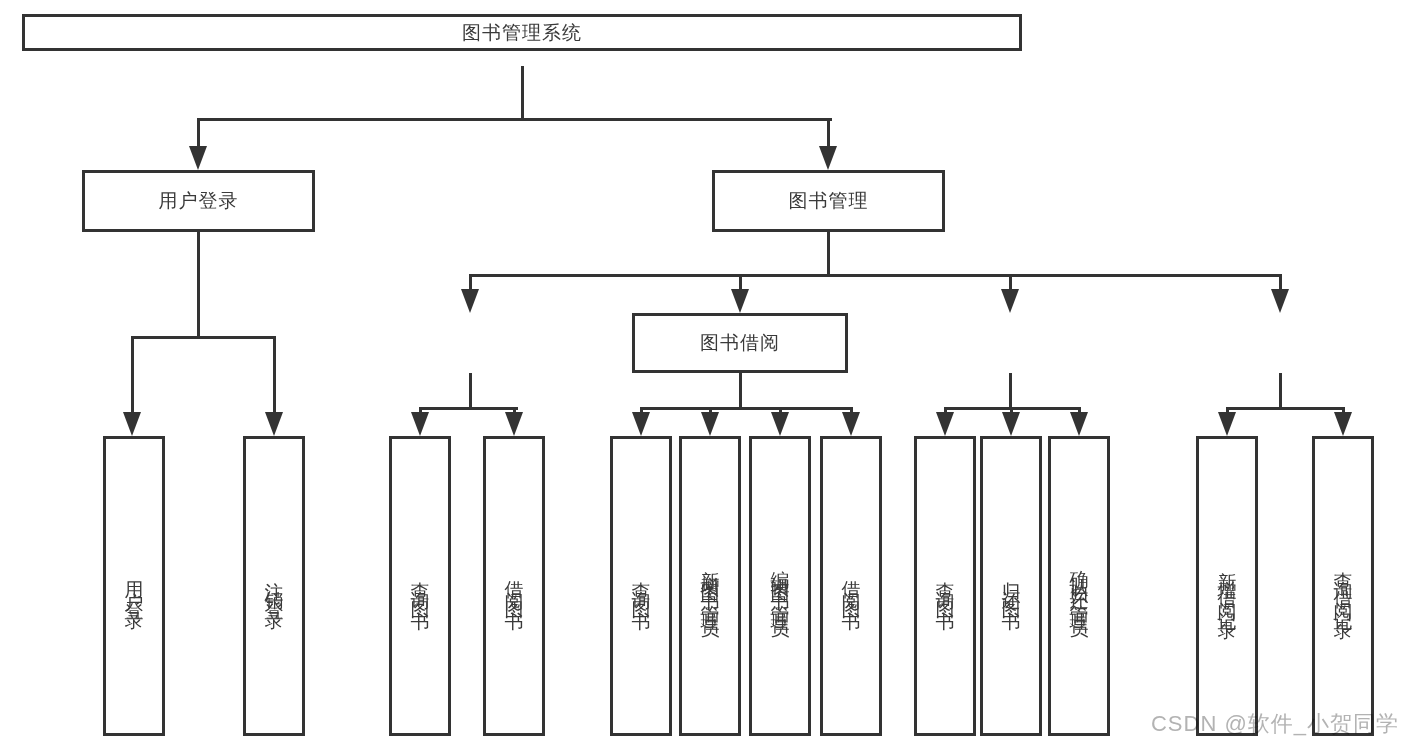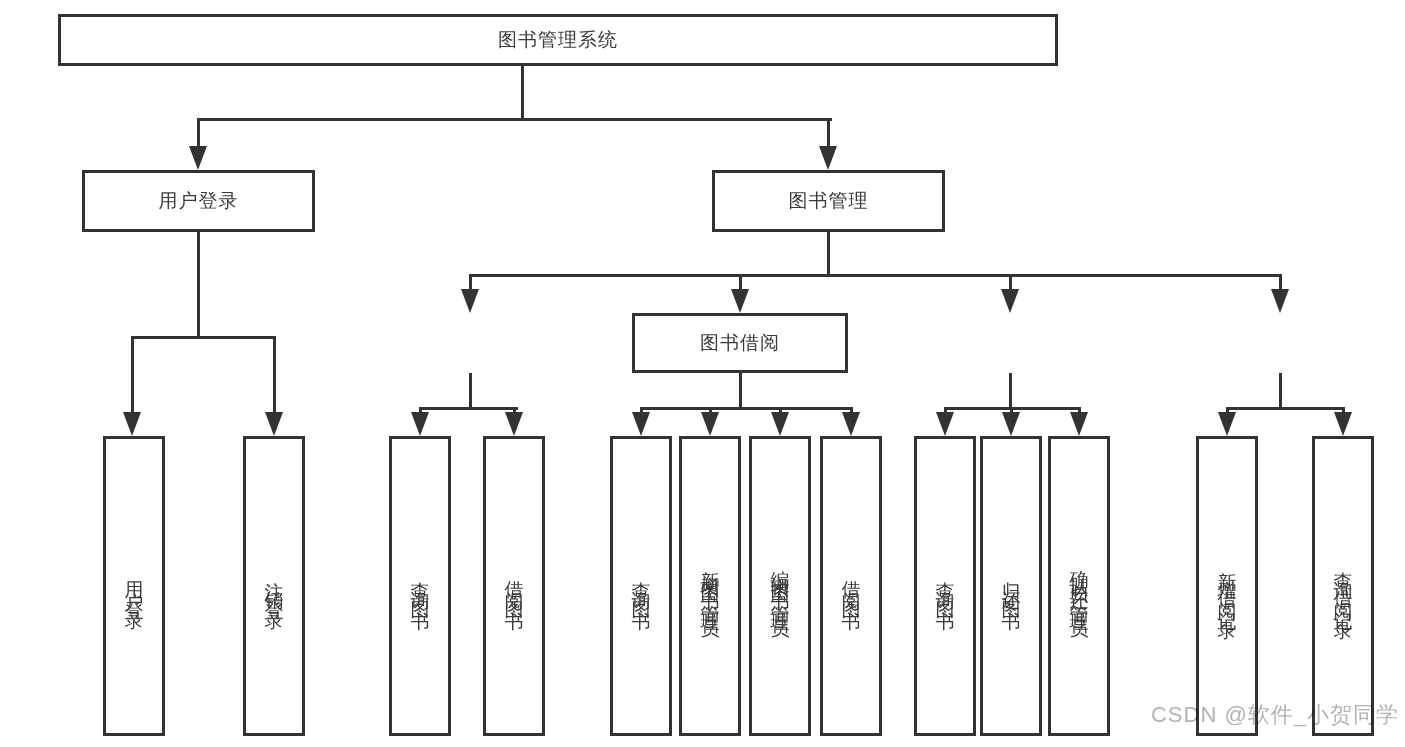--- a/index.html
+++ b/index.html
@@ -32,34 +32,34 @@
   .hl { position:absolute; height:3px; background:#333333; z-index:1; }
   .vl { position:absolute; width:3px;  background:#333333; z-index:1; }
   .ar {
     position:absolute; width:0; height:0; z-index:1;
     border-left:9px solid transparent;
     border-right:9px solid transparent;
     border-top:24px solid #333333;
   }
   #watermark {
     position:absolute;
-    right:6px; bottom:17px;
+    right:6px; bottom:8px;
     font-size:22px;
     color:#b3b3b3;
     mix-blend-mode:multiply;
     z-index:6;
     letter-spacing:1px;
   }
 </style>
 </head>
 <body>
 
 <div id="canvas">
 
-  <div class="box" style="left:22px; top:14px; width:1000px; height:52px;margin-left:36px;">
+  <div class="box" style="left:22px; top:14px; width:1000px; height:37px;">
     <span>图书管理系统</span>
   </div>
 
   <div class="vl" style="left:520.5px; top:66px;  height:54px;"></div>
   <div class="hl" style="left:196.5px; top:118px; width:635px;"></div>
   <div class="vl" style="left:196.5px; top:118px; height:32px;"></div>
   <div class="ar" style="left:189px;   top:146px;"></div>
   <div class="vl" style="left:826.5px; top:118px; height:32px;"></div>
   <div class="ar" style="left:819px;   top:146px;"></div>
 

